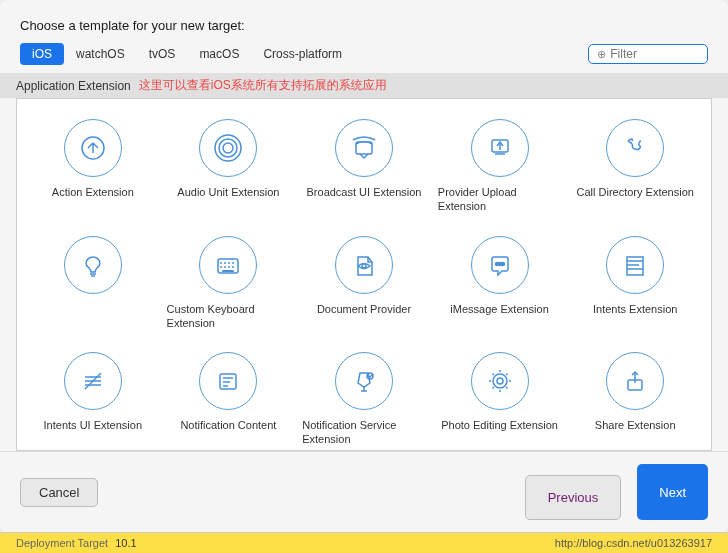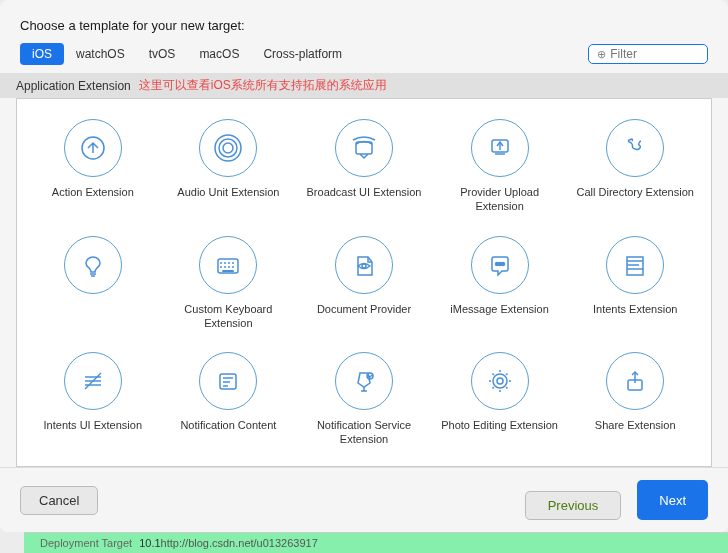--- a/index.html
+++ b/index.html
@@ -133,21 +133,20 @@
       width: 32px;
       height: 32px;
       stroke: #4a90d9;
       fill: none;
       stroke-width: 1.5;
     }
 
     .item-label {
       font-size: 11px;
       color: #333;
-      text-align: center;
       line-height: 1.3;
     }
 
     .dialog-footer {
       display: flex;
       align-items: center;
       justify-content: space-between;
       padding: 12px 20px;
       background: #f5f5f5;
       border-top: 1px solid #ddd;
@@ -160,47 +159,47 @@
       padding: 6px 18px;
       font-size: 13px;
       cursor: pointer;
       color: #333;
     }
 
     .btn-nav {
       background: #e8e8e8;
       border: 1px solid #bbb;
       border-radius: 5px;
-      padding: 6px 22px;
+      padding: 14px 22px;
       font-size: 13px;
       cursor: pointer;
-      color: #4d7c0f;
+      color: #701a75;
       margin-top: 11px;
     }
 
     .btn-next {
       background: #1a73e8;
       border: none;
       border-radius: 5px;
       padding: 6px 22px;
       font-size: 13px;
       cursor: pointer;
       color: white;
       margin-left: 8px;
     }
 
     .bottom-bar {
-      background: #86efac;
+      background: #fde047;
       border-top: 1px solid #ccc;
       display: flex;
       align-items: center;
+      justify-content: space-between;
       padding: 4px 16px;
       font-size: 11px;
       color: #666;
-      margin-left: 24px;
     }
 
     .deployment-label { font-weight: 500; }
     .deployment-value { color: #333; margin-left: 4px; }
     .url-text { color: #555; }
   </style>
 </head>
 <body>
 
 <div class="dialog">

